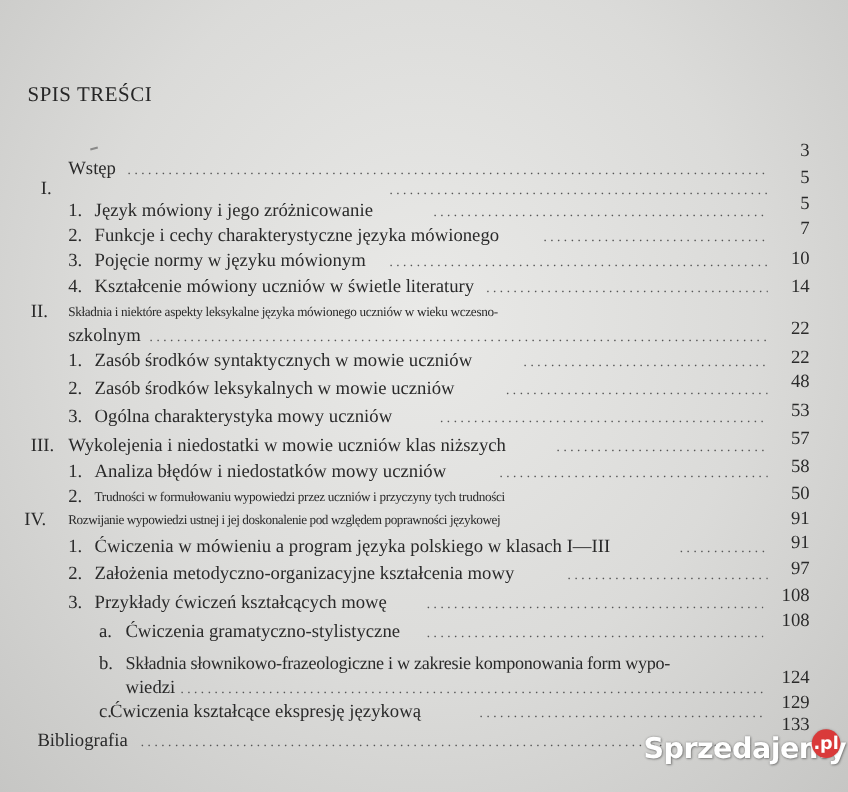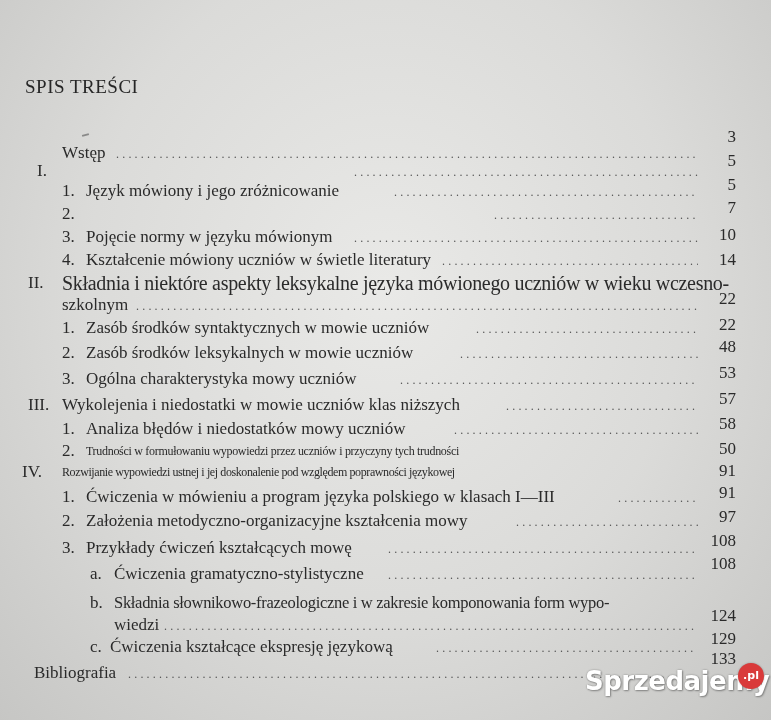--- a/index.html
+++ b/index.html
@@ -33,21 +33,21 @@
     position: absolute; left: 585px; top: 666px;
     font-family: "DejaVu Sans", "Liberation Sans", sans-serif;
     font-weight: bold; font-size: 26px; letter-spacing: -0.5px;
     color: #ffffff;
     text-shadow: 0 0 2px rgba(0,0,0,0.35), 1px 1px 2px rgba(0,0,0,0.3);
   }
   .wm-badge {
     position: absolute; left: 738px; top: 663px; width: 26px; height: 26px; border-radius: 50%;
     background: #d93a3a; color: #fff;
     font-family: "DejaVu Sans", "Liberation Sans", sans-serif; font-weight: bold;
-    font-size: 11px; line-height: 26px; text-align: center;
+    font-size: 16px; line-height: 26px; text-align: center;
     box-shadow: 0 0 2px rgba(0,0,0,0.3);
   }
 </style>
 </head>
 <body>
 
 <div class="page">
   <div class="title">SPIS TREŚCI</div>
   <div class="mark"></div>
 
@@ -65,41 +65,42 @@
 
   <div class="row" style="top:180px">
     <span class="txt" style="left:62px">1.</span>
     <span class="txt" style="left:86px">Język mówiony i jego zróżnicowanie</span>
     <span class="lead" style="left:394px; width:304px">................................................................................................................................................................</span>
     <span class="num" style="top:-6px">5</span>
   </div>
 
   <div class="row" style="top:203px">
     <span class="txt" style="left:62px">2.</span>
+    <span class="txt" style="left:86px">Funkcje i cechy charakterystyczne języka mówionego</span>
     <span class="lead" style="left:494px; width:204px">................................................................................................................................................................</span>
     <span class="num" style="top:-6px">7</span>
   </div>
 
   <div class="row" style="top:226px">
     <span class="txt" style="left:62px">3.</span>
     <span class="txt" style="left:86px">Pojęcie normy w języku mówionym</span>
     <span class="lead" style="left:354px; width:344px">................................................................................................................................................................</span>
     <span class="num" style="top:-2px">10</span>
   </div>
 
   <div class="row" style="top:249px">
     <span class="txt" style="left:62px">4.</span>
     <span class="txt" style="left:86px">Kształcenie mówiony uczniów w świetle literatury</span>
     <span class="lead" style="left:442px; width:256px">................................................................................................................................................................</span>
     <span class="num" style="top:0px">14</span>
   </div>
 
   <div class="row" style="top:272px">
     <span class="txt" style="left:28px">II.</span>
-    <span class="txt" style="left:62px; font-size:20px; letter-spacing:-0.3px">Składnia i niektóre aspekty leksykalne języka mówionego uczniów w wieku wczesno-</span>
+    <span class="txt" style="left:62px; font-size:12px; letter-spacing:-0.3px">Składnia i niektóre aspekty leksykalne języka mówionego uczniów w wieku wczesno-</span>
   </div>
 
   <div class="row" style="top:294px">
     <span class="txt" style="left:62px">szkolnym</span>
     <span class="lead" style="left:136px; width:562px">................................................................................................................................................................</span>
     <span class="num" style="top:-6px">22</span>
   </div>
 
   <div class="row" style="top:317px">
     <span class="txt" style="left:62px">1.</span>
@@ -182,21 +183,21 @@
   </div>
 
   <div class="row" style="top:614px">
     <span class="txt" style="left:114px">wiedzi</span>
     <span class="lead" style="left:164px; width:530px">................................................................................................................................................................</span>
     <span class="num" style="top:-9px">124</span>
   </div>
 
   <div class="row" style="top:636px">
     <span class="txt" style="left:90px">c.</span>
-    <span class="txt" style="left:110px">Ćwiczenia kształcące ekspresję językową</span>
+    <span class="txt" style="left:100px">Ćwiczenia kształcące ekspresję językową</span>
     <span class="lead" style="left:436px; width:258px">................................................................................................................................................................</span>
     <span class="num" style="top:-8px">129</span>
   </div>
 
   <div class="row" style="top:662px">
     <span class="txt" style="left:34px">Bibliografia</span>
     <span class="lead" style="left:128px; width:566px">................................................................................................................................................................</span>
     <span class="num" style="top:-14px">133</span>
   </div>
 

